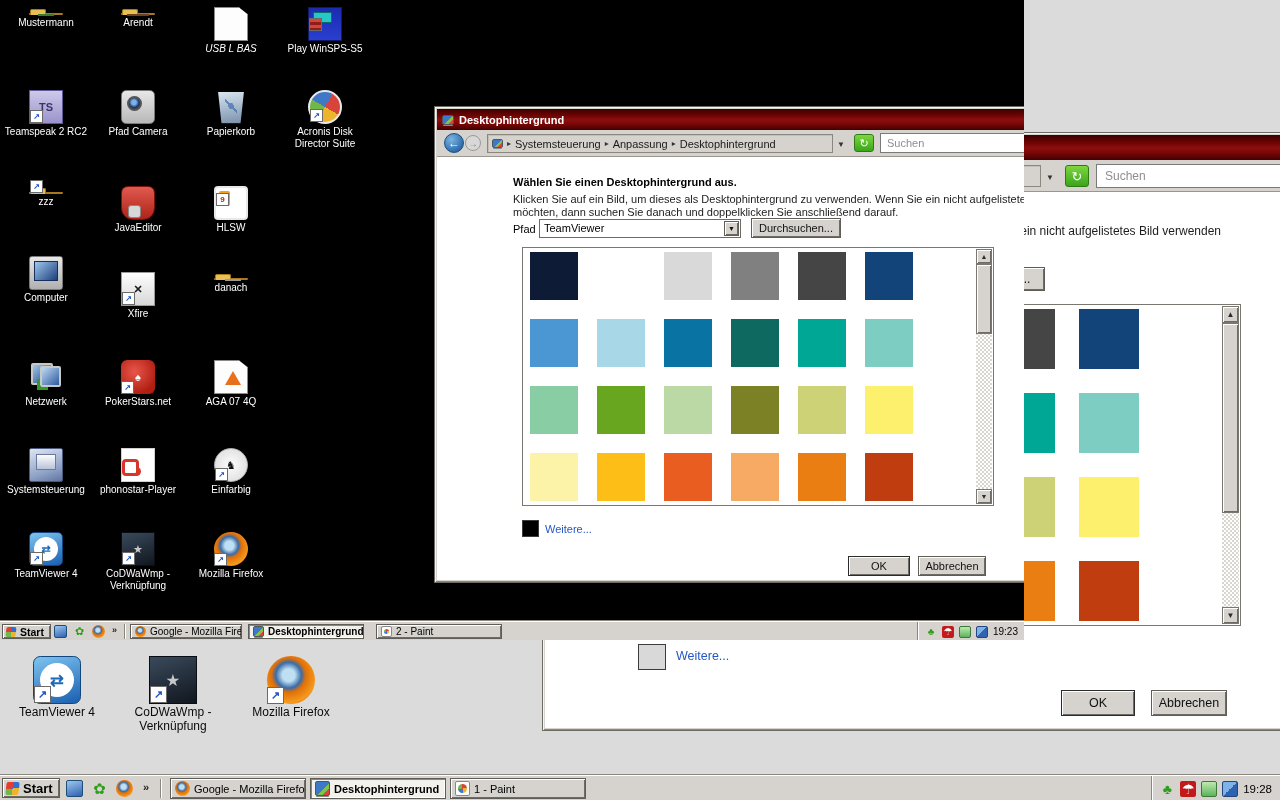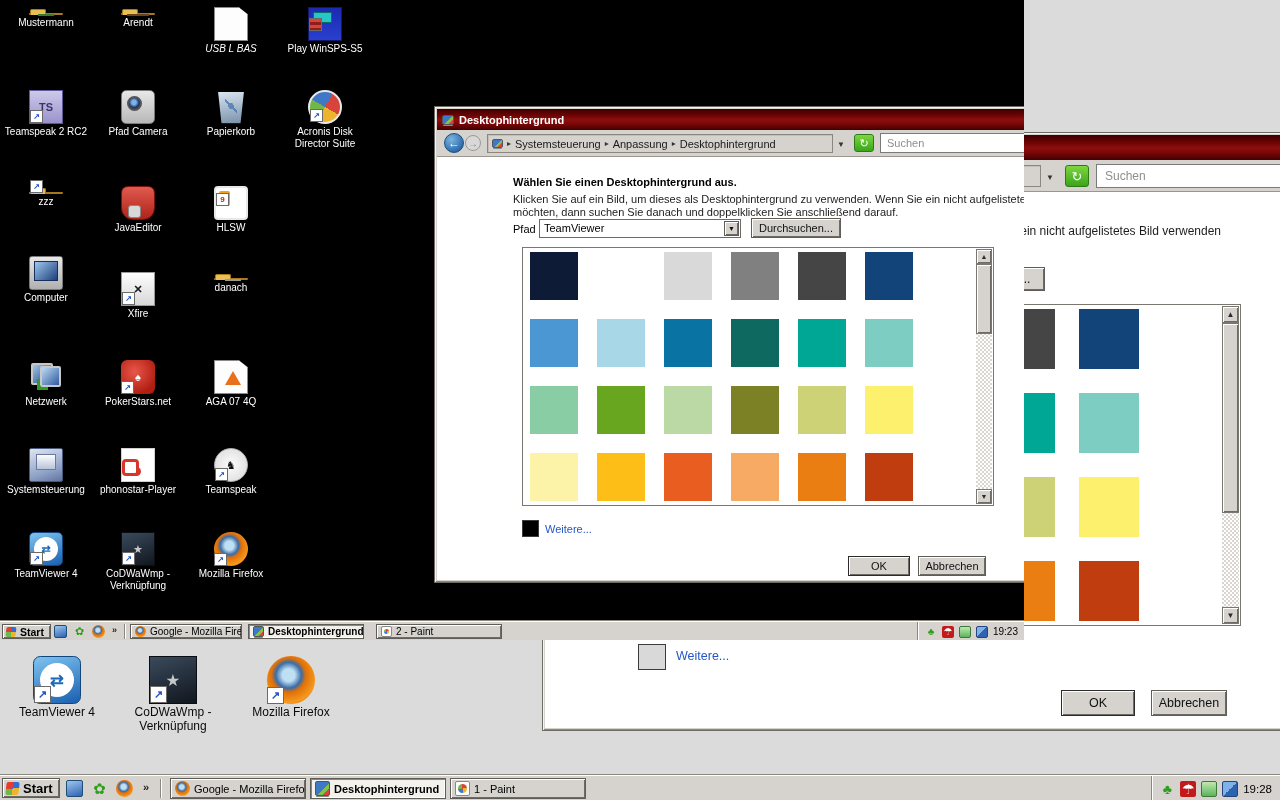--- a/index.html
+++ b/index.html
@@ -326,21 +326,21 @@
           <div class="lbl wp-label">Systemsteuerung</div>
         </div>
         <div class="dicon" style="left: 92px; top: 448px; width: 92px;">
           <div class="ico sm i-phonostar shortcut"></div>
           <div class="lbl wp-label">phonostar-Player</div>
         </div>
         <div class="dicon" style="left: 185px; top: 448px; width: 92px;">
           <div class="ico sm i-freebasic shortcut">
             <span class="glyph" style="font-size: 0.55em;">♞</span>
           </div>
-          <div class="lbl wp-label">Teamspeak</div>
+          <div class="lbl wp-label">Einfarbig</div>
         </div>
         <div class="dicon" style="left: 0px; top: 532px; width: 92px;">
           <div class="ico sm i-teamviewer shortcut">
             <span class="glyph" style="font-size: 0.55em;">⇄</span>
           </div>
           <div class="lbl wp-label">TeamViewer 4</div>
         </div>
         <div class="dicon" style="left: 92px; top: 532px; width: 92px;">
           <div class="ico sm i-codwaw-star shortcut">
             <span class="glyph" style="font-size: 0.55em;">★</span>

